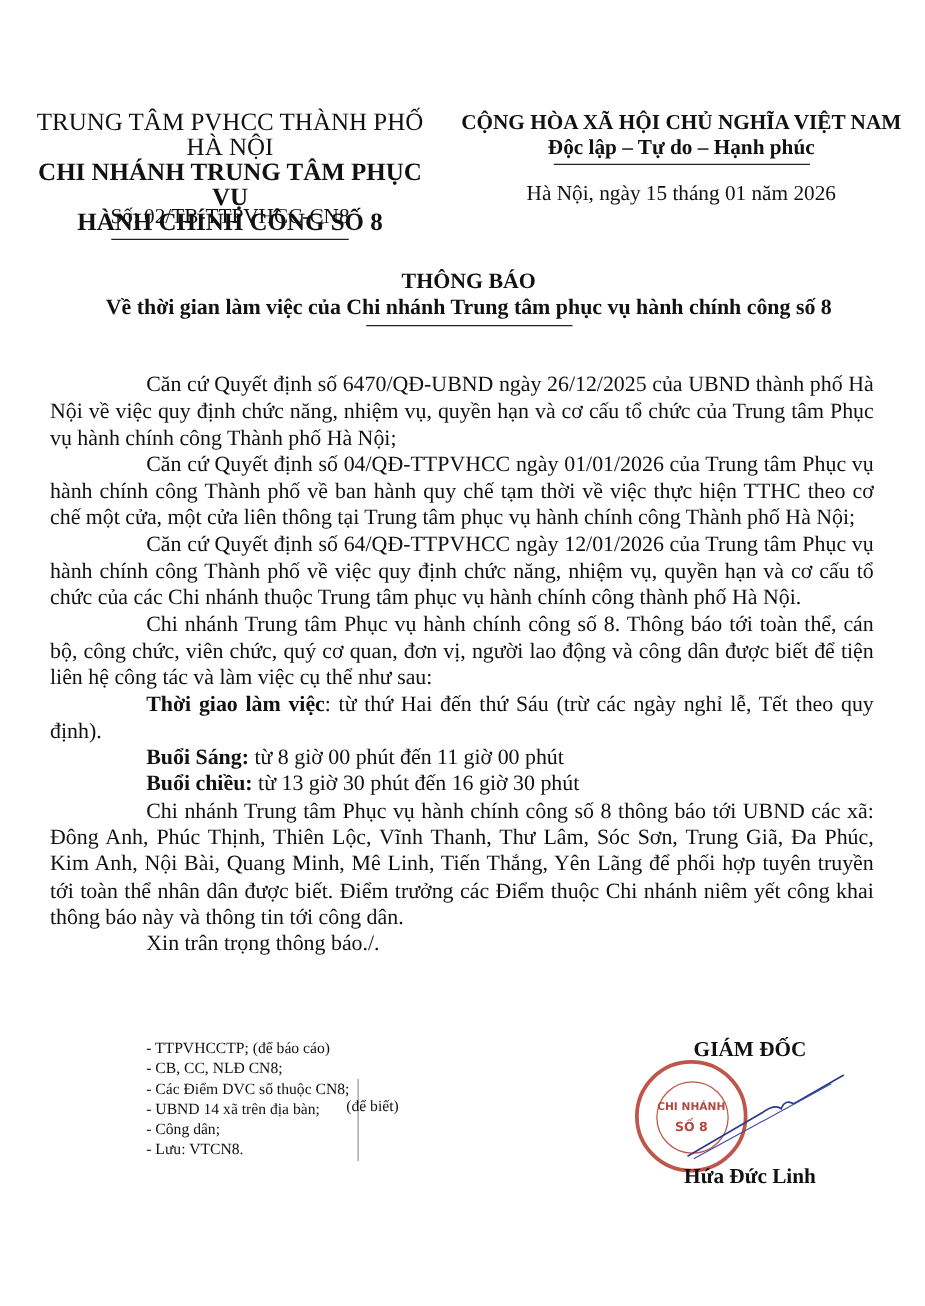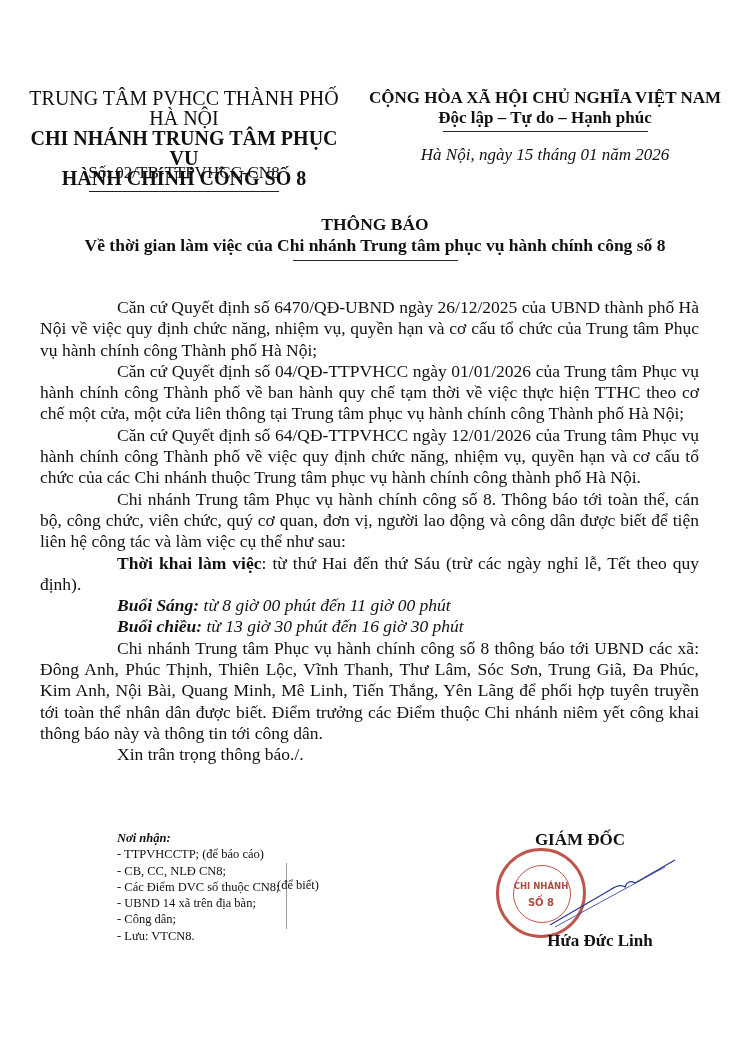--- a/index.html
+++ b/index.html
@@ -1,34 +1,34 @@
 <!DOCTYPE html>
 <html><head>
 <meta charset="utf-8">
 <style>
   html, body { margin: 0; padding: 0; background: #ffffff; }
   body { width: 740px; height: 1045px; position: relative; overflow: hidden;
          font-family: "Liberation Serif", "DejaVu Serif", serif; color: #111; }
   .abs { position: absolute; }
   .center { text-align: center; }
   .b { font-weight: bold; }
-  .i { font-style: italic; }
+  .i { }
   .hdr-left { left: 14px; top: 88px; width: 340px; font-size: 20px; line-height: 20px; }
   .hdr-right { left: 360px; top: 88px; width: 370px; font-size: 17px; line-height: 20px; text-align: center; }
   .rule { height: 1px; background: #222; margin: 3px auto 0; }
   .number { left: 14px; top: 163px; width: 340px; font-size: 17px; }
   .date { left: 360px; top: 145px; width: 370px; font-size: 17px; }
   .title { left: 60px; top: 214px; width: 630px; font-size: 17.5px; line-height: 21px; }
   .body { left: 117px; top: 297px; width: 582px; font-size: 17.5px; line-height: 21.3px; text-align: justify; }
   .body p { margin: 0; text-indent: 45px; }
   .recip { left: 117px; top: 830px; width: 300px; font-size: 12.5px; line-height: 16.3px; }
   .recip .vbar { position: absolute; left: 169px; top: 33px; width: 1px; height: 66px; background: #999; }
   .recip .note { position: absolute; left: 160px; top: 47px; }
-  .sig { left: 500px; top: 830px; width: 160px; font-size: 17px; }
-  .stamp { left: 496px; top: 848px; width: 90px; height: 90px; border-radius: 50%; border: 3px solid #c0564b; box-sizing: border-box; }
+  .sig { left: 520px; top: 830px; width: 160px; font-size: 17px; }
+  .stamp { left: 508px; top: 848px; width: 90px; height: 90px; border-radius: 50%; border: 3px solid #c0564b; box-sizing: border-box; }
   .stamp-inner { position: absolute; left: 14px; top: 14px; width: 56px; height: 56px; border-radius: 50%; border: 1.5px solid #c0564b; }
   .stamp-text { position: absolute; width: 100%; text-align: center; color: #b04a40; font-family: "DejaVu Sans", sans-serif; font-size: 8.5px; font-weight: bold; }
   .signer { left: 520px; top: 931px; width: 160px; font-size: 17px; }
 </style>
 </head>
 <body>
 
 <div class="abs hdr-left center">
   <div>TRUNG TÂM PVHCC THÀNH PHỐ HÀ NỘI</div>
   <div class="b">CHI NHÁNH TRUNG TÂM PHỤC VỤ</div>
@@ -48,29 +48,28 @@
   <div>THÔNG BÁO</div>
   <div>Về thời gian làm việc của Chi nhánh Trung tâm phục vụ hành chính công số 8</div>
   <div class="rule" style="width:165px;margin-top:4px"></div>
 </div>
 
 <div class="abs body" style="left:40px;width:659px;">
   <p style="text-indent:77px">Căn cứ Quyết định số 6470/QĐ-UBND ngày 26/12/2025 của UBND thành phố Hà Nội về việc quy định chức năng, nhiệm vụ, quyền hạn và cơ cấu tổ chức của Trung tâm Phục vụ hành chính công Thành phố Hà Nội;</p>
   <p style="text-indent:77px">Căn cứ Quyết định số 04/QĐ-TTPVHCC ngày 01/01/2026 của Trung tâm Phục vụ hành chính công Thành phố về ban hành quy chế tạm thời về việc thực hiện TTHC theo cơ chế một cửa, một cửa liên thông tại Trung tâm phục vụ hành chính công Thành phố Hà Nội;</p>
   <p style="text-indent:77px">Căn cứ Quyết định số 64/QĐ-TTPVHCC ngày 12/01/2026 của Trung tâm Phục vụ hành chính công Thành phố về việc quy định chức năng, nhiệm vụ, quyền hạn và cơ cấu tổ chức của các Chi nhánh thuộc Trung tâm phục vụ hành chính công thành phố Hà Nội.</p>
   <p style="text-indent:77px">Chi nhánh Trung tâm Phục vụ hành chính công số 8. Thông báo tới toàn thể, cán bộ, công chức, viên chức, quý cơ quan, đơn vị, người lao động và công dân được biết để tiện liên hệ công tác và làm việc cụ thể như sau:</p>
-  <p style="text-indent:77px"><span class="b">Thời khai làm việc</span><span>: từ thứ Hai đến thứ Sáu (trừ các ngày nghỉ lễ, Tết theo quy định).</span></p>
+  <p style="text-indent:77px"><span class="b">Thời giao làm việc</span><span>: từ thứ Hai đến thứ Sáu (trừ các ngày nghỉ lễ, Tết theo quy định).</span></p>
   <p class="i" style="text-indent:77px"><span class="b">Buổi Sáng:</span><span> từ 8 giờ 00 phút đến 11 giờ 00 phút</span></p>
   <p class="i" style="text-indent:77px"><span class="b">Buổi chiều:</span><span> từ 13 giờ 30 phút đến 16 giờ 30 phút</span></p>
   <p style="text-indent:77px">Chi nhánh Trung tâm Phục vụ hành chính công số 8 thông báo tới UBND các xã: Đông Anh, Phúc Thịnh, Thiên Lộc, Vĩnh Thanh, Thư Lâm, Sóc Sơn, Trung Giã, Đa Phúc, Kim Anh, Nội Bài, Quang Minh, Mê Linh, Tiến Thắng, Yên Lãng để phối hợp tuyên truyền tới toàn thể nhân dân được biết. Điểm trưởng các Điểm thuộc Chi nhánh niêm yết công khai thông báo này và thông tin tới công dân.</p>
   <p style="text-indent:77px">Xin trân trọng thông báo./.</p>
 </div>
 
 <div class="abs recip">
-  <div class="b i">Nơi nhận:</div>
   <div>- TTPVHCCTP; (để báo cáo)</div>
   <div>- CB, CC, NLĐ CN8;</div>
   <div>- Các Điểm DVC số thuộc CN8;</div>
   <div>- UBND 14 xã trên địa bàn;</div>
   <div>- Công dân;</div>
   <div>- Lưu: VTCN8.</div>
   <div class="vbar"></div>
   <div class="note">(để biết)</div>
 </div>
 

